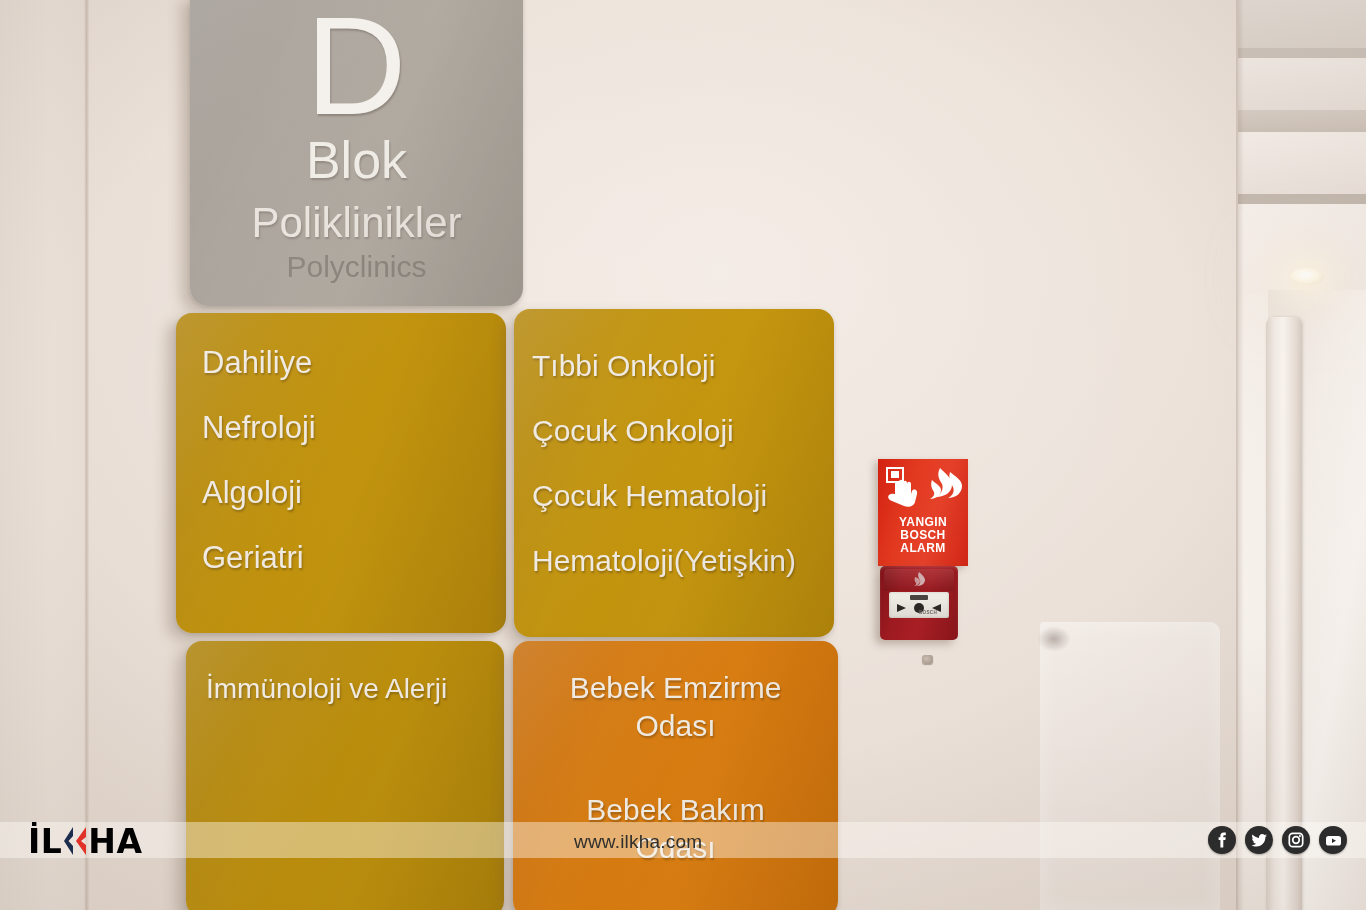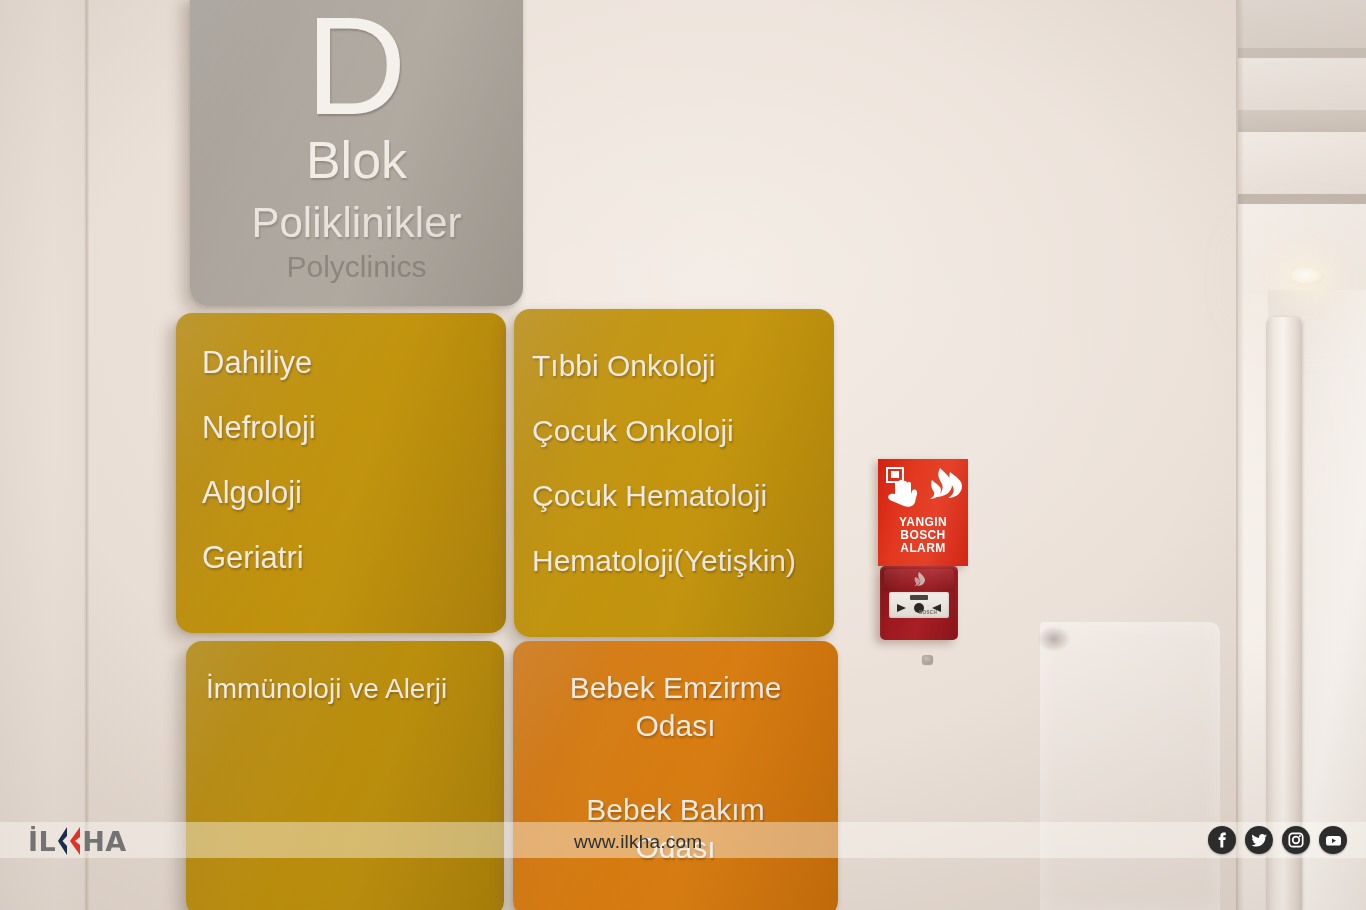--- a/index.html
+++ b/index.html
@@ -299,23 +299,23 @@
     letter-spacing: 0.2px;
   }
   .logo {
     position: absolute;
     left: 28px; top: 824px;
     height: 34px;
     display: flex;
     align-items: center;
   }
   .logo-text {
-    font-size: 27px;
+    font-size: 33px;
     font-weight: 900;
-    color: #737373;
+    color: #000000;
     letter-spacing: 0.5px;
     font-family: "DejaVu Sans", sans-serif;
     line-height: 1;
   }
   .logo-chev {
     display: inline-block;
     position: relative;
     width: 26px; height: 30px;
     vertical-align: middle;
   }

